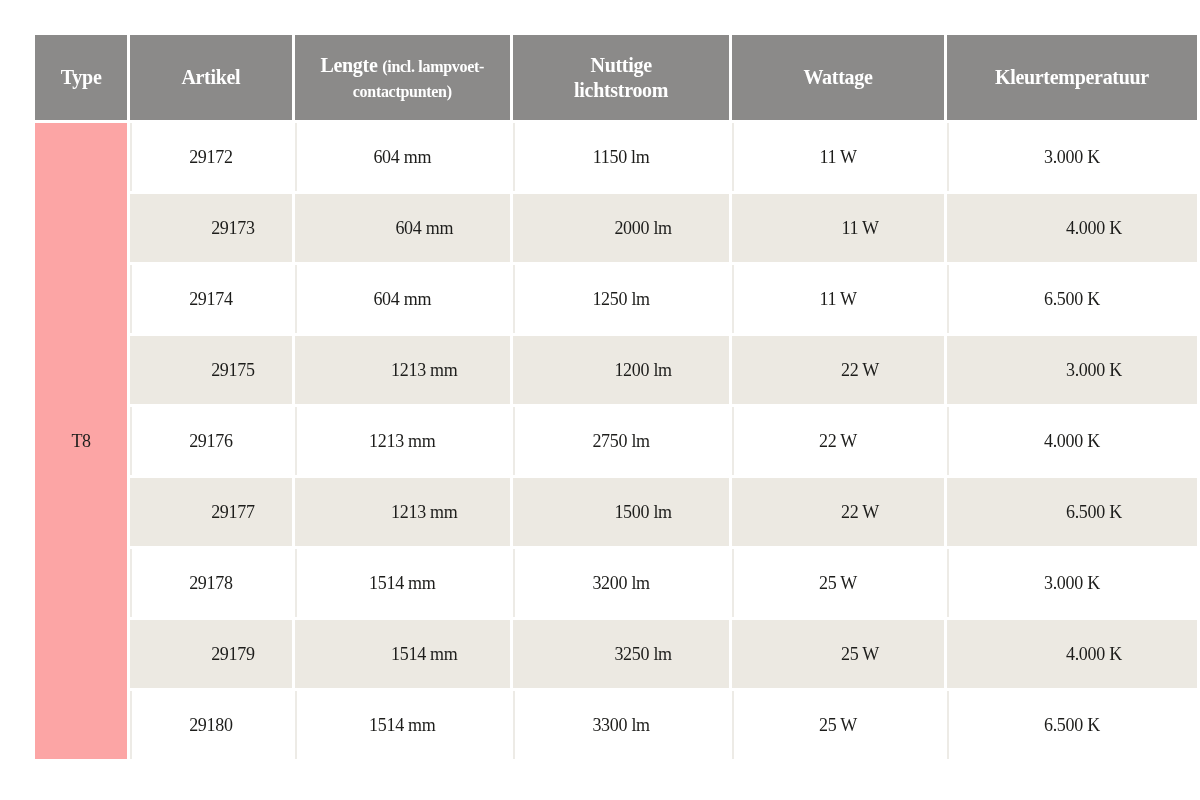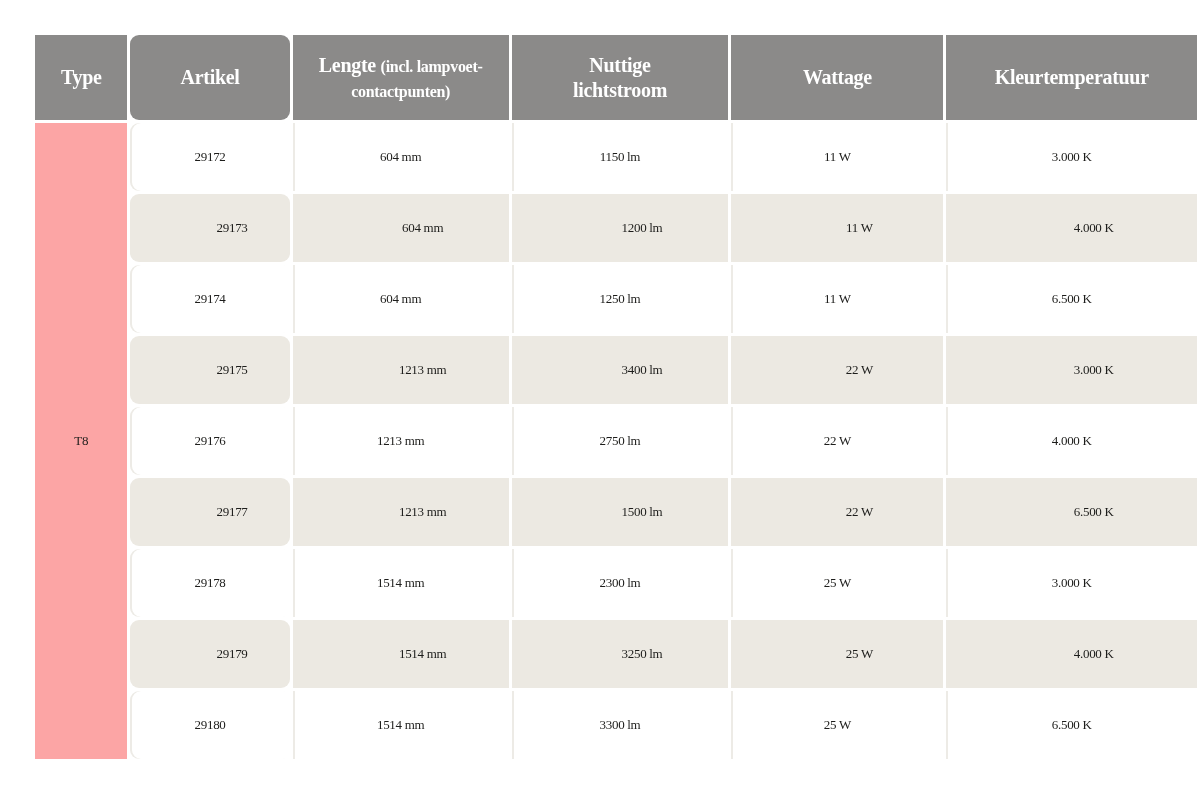--- a/index.html
+++ b/index.html
@@ -39,28 +39,28 @@
     font-size: 20px;
     line-height: 1.25;
     height: 85px;
     white-space: pre-line;
   }
   th .hdr-sub {
     font-size: 16px;
     font-weight: bold;
   }
   .col-type             { width: 104px; }
-  .col-artikel          { width: 134px; border-radius: 9px; }
+  .col-artikel          { width: 134px; }
   .col-lengte           { width: 198px; }
   .col-lichtstroom      { width: 200px; }
   .col-wattage          { width: 200px; }
   .col-kleurtemperatuur { width: 228px; }
   td {
     height: 68px;
-    font-size: 13px;
+    font-size: 18px;
     color: #1d1d1b;
     background: #ffffff;
   }
   tr.row-beige td { background: #ece9e2; padding-left: 44px; }
   td.vline { box-shadow: inset 2px 0 0 #edebe6; }
   td.type-cell {
     background: #fca5a5;
     box-shadow: none;
   }
 </style>
@@ -86,56 +86,56 @@
           <td class="type-cell col-type" rowspan="9">T8</td>
           <td class="col-artikel vline">29172</td>
           <td class="col-lengte vline">604 mm</td>
           <td class="col-lichtstroom vline">1150 lm</td>
           <td class="col-wattage vline">11 W</td>
           <td class="col-kleurtemperatuur vline">3.000 K</td>
         </tr>
         <tr class="row-beige">
           <td class="col-artikel">29173</td>
           <td class="col-lengte">604 mm</td>
-          <td class="col-lichtstroom">1200 lm</td>
+          <td class="col-lichtstroom">2000 lm</td>
           <td class="col-wattage">11 W</td>
           <td class="col-kleurtemperatuur">4.000 K</td>
         </tr>
         <tr class="row-white">
           <td class="col-artikel vline">29174</td>
           <td class="col-lengte vline">604 mm</td>
           <td class="col-lichtstroom vline">1250 lm</td>
           <td class="col-wattage vline">11 W</td>
           <td class="col-kleurtemperatuur vline">6.500 K</td>
         </tr>
         <tr class="row-beige">
           <td class="col-artikel">29175</td>
           <td class="col-lengte">1213 mm</td>
-          <td class="col-lichtstroom">3400 lm</td>
+          <td class="col-lichtstroom">1200 lm</td>
           <td class="col-wattage">22 W</td>
           <td class="col-kleurtemperatuur">3.000 K</td>
         </tr>
         <tr class="row-white">
           <td class="col-artikel vline">29176</td>
           <td class="col-lengte vline">1213 mm</td>
           <td class="col-lichtstroom vline">2750 lm</td>
           <td class="col-wattage vline">22 W</td>
           <td class="col-kleurtemperatuur vline">4.000 K</td>
         </tr>
         <tr class="row-beige">
           <td class="col-artikel">29177</td>
           <td class="col-lengte">1213 mm</td>
           <td class="col-lichtstroom">1500 lm</td>
           <td class="col-wattage">22 W</td>
           <td class="col-kleurtemperatuur">6.500 K</td>
         </tr>
         <tr class="row-white">
           <td class="col-artikel vline">29178</td>
           <td class="col-lengte vline">1514 mm</td>
-          <td class="col-lichtstroom vline">2300 lm</td>
+          <td class="col-lichtstroom vline">3200 lm</td>
           <td class="col-wattage vline">25 W</td>
           <td class="col-kleurtemperatuur vline">3.000 K</td>
         </tr>
         <tr class="row-beige">
           <td class="col-artikel">29179</td>
           <td class="col-lengte">1514 mm</td>
           <td class="col-lichtstroom">3250 lm</td>
           <td class="col-wattage">25 W</td>
           <td class="col-kleurtemperatuur">4.000 K</td>
         </tr>

